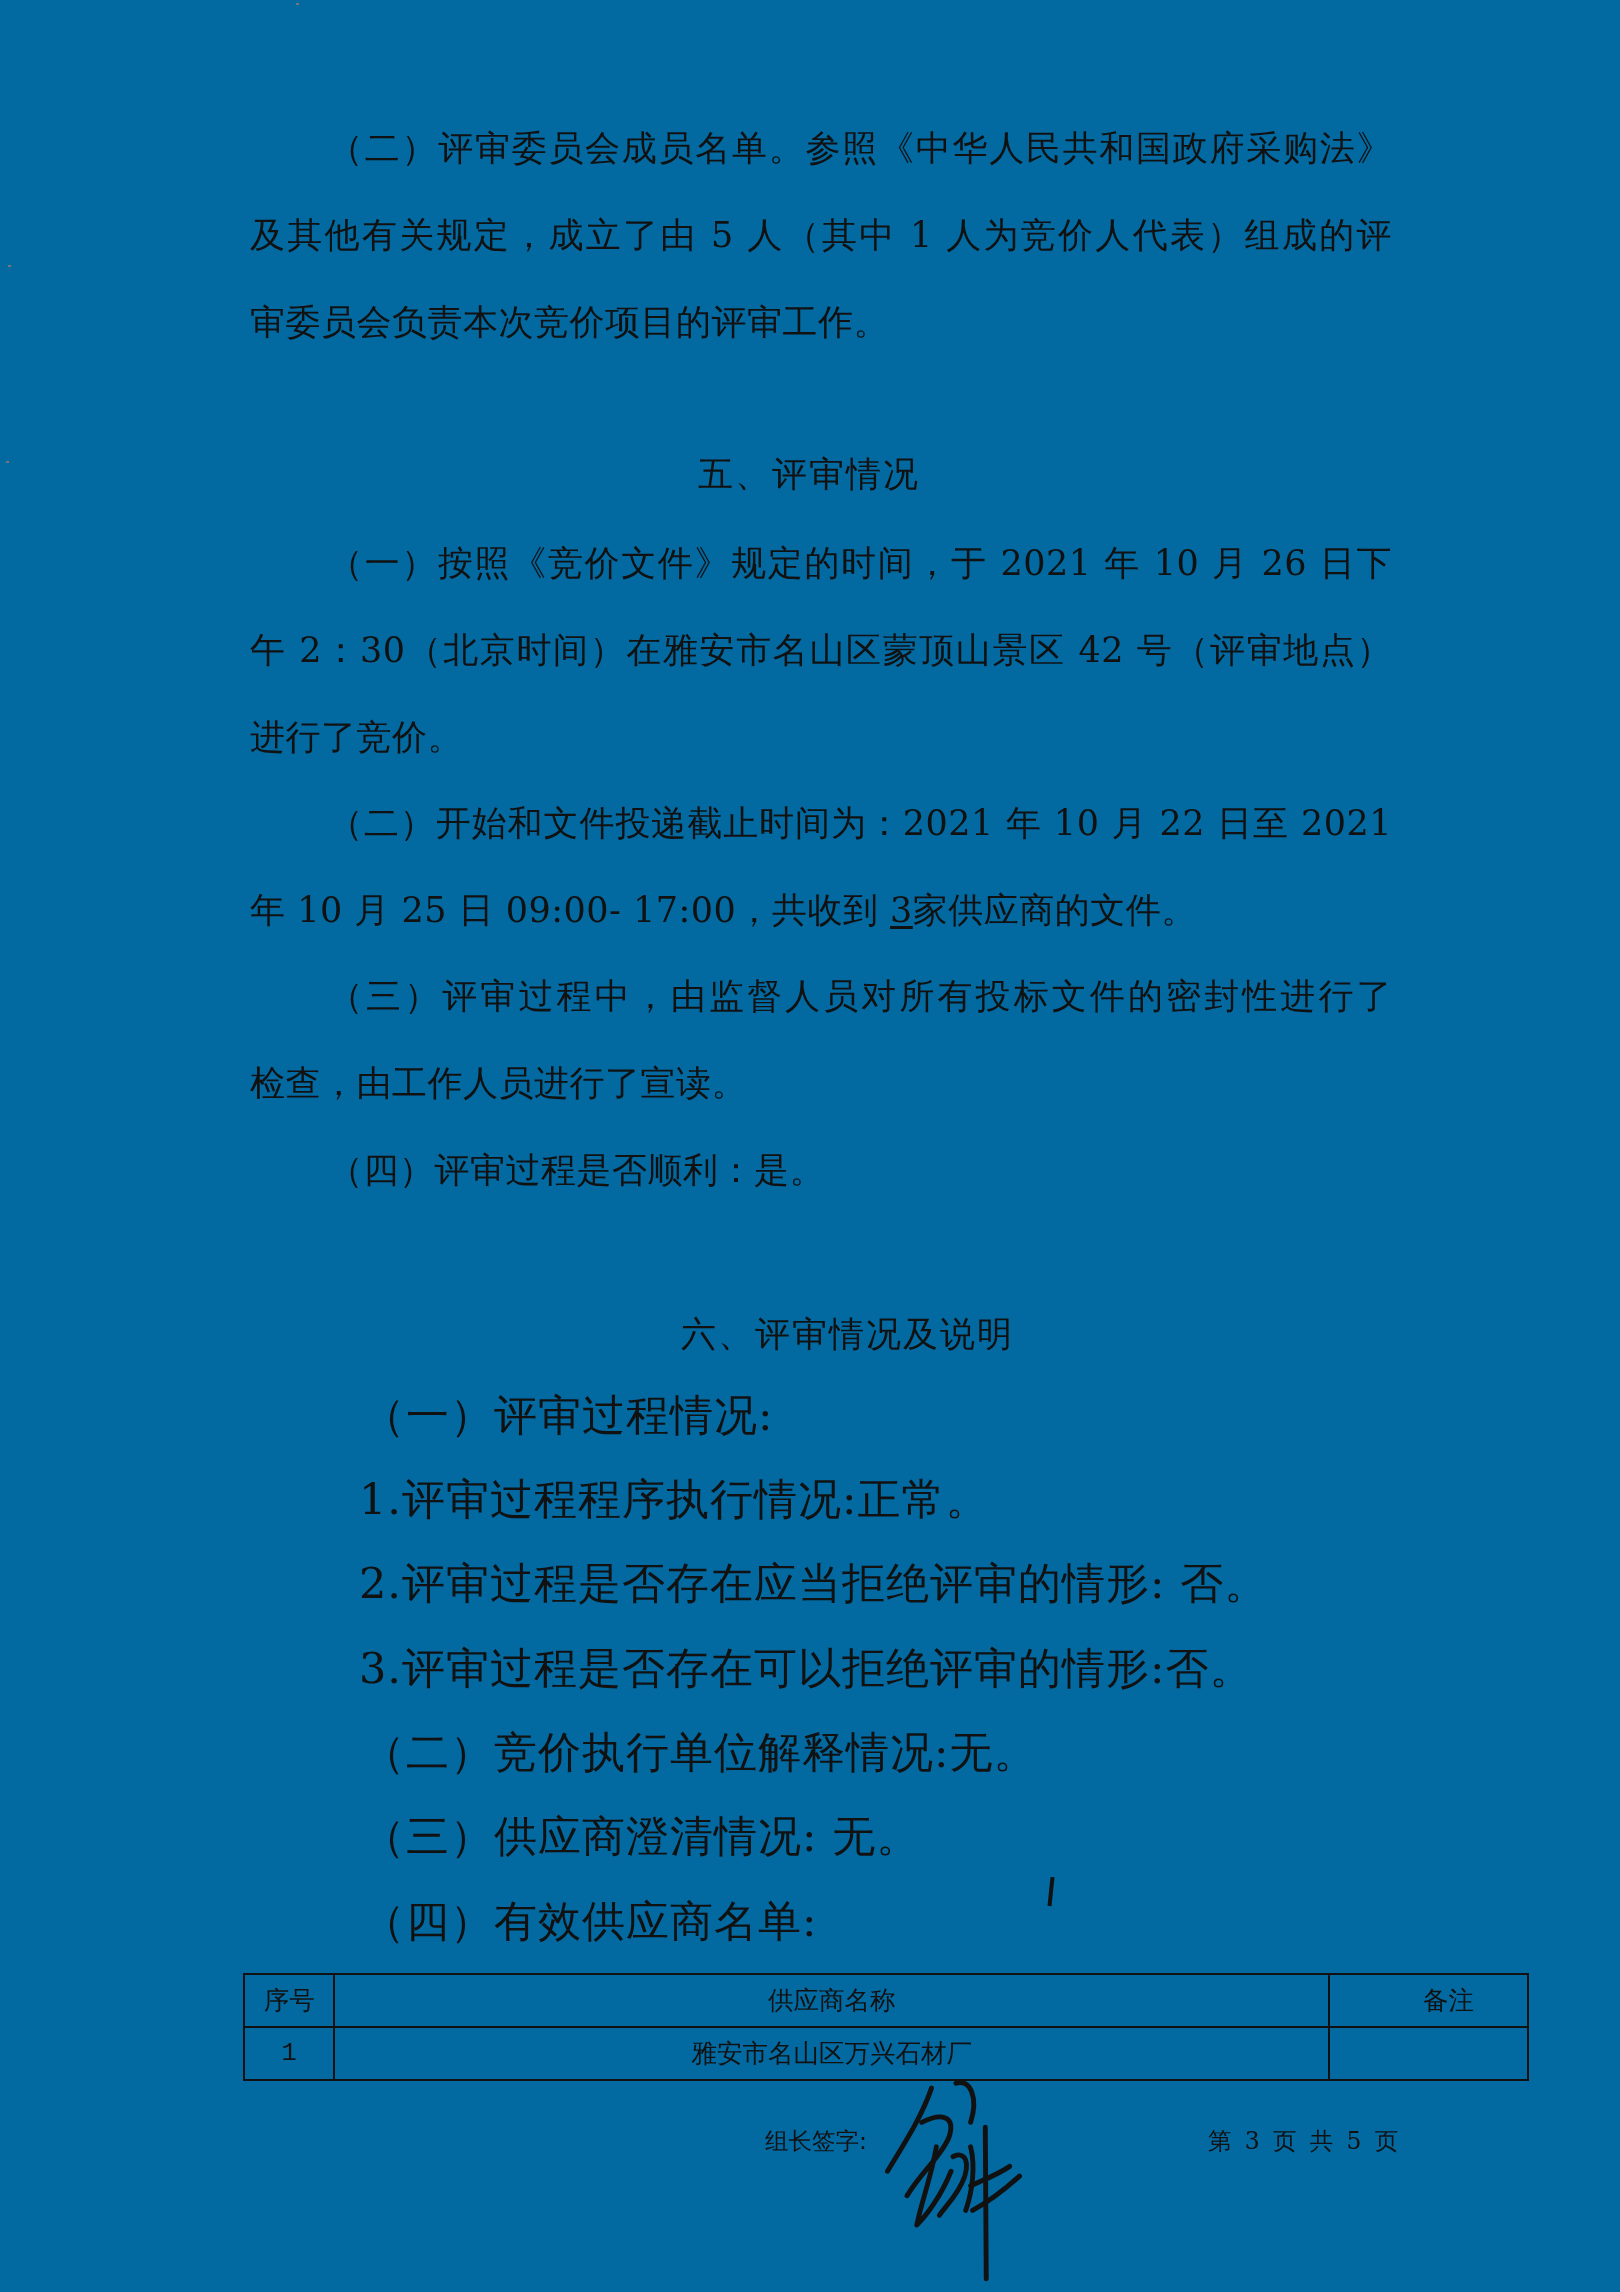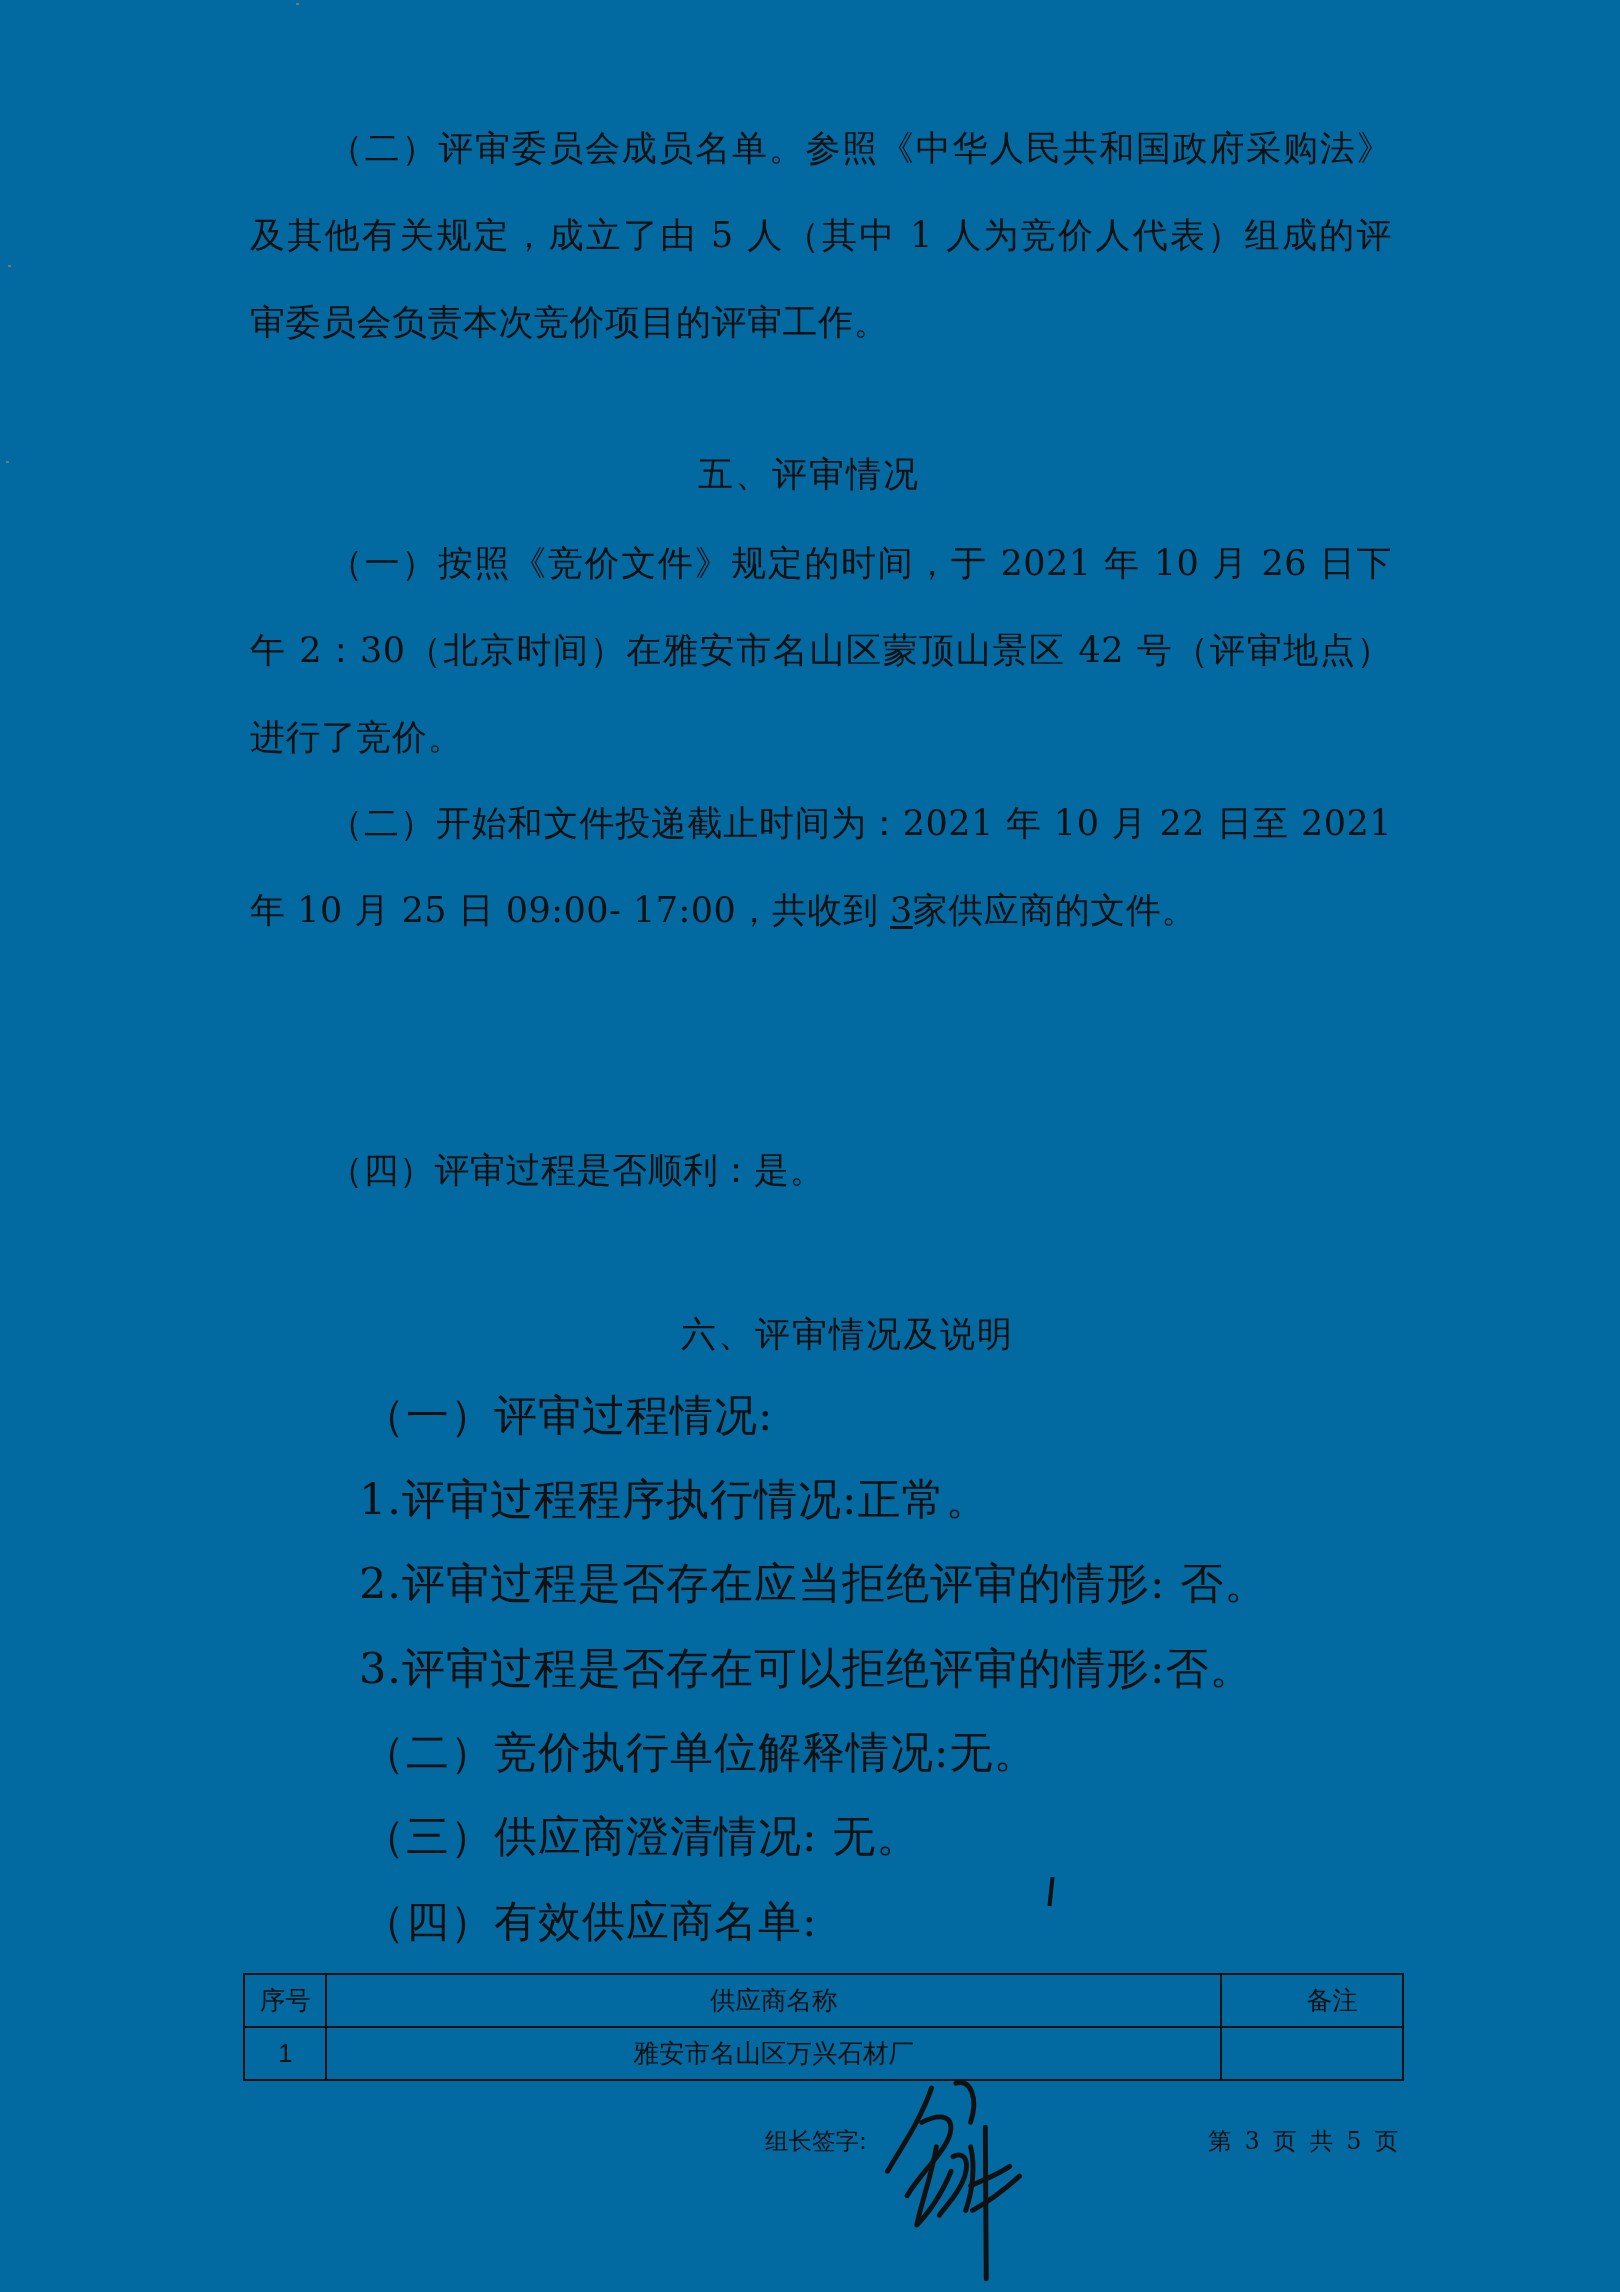--- a/index.html
+++ b/index.html
@@ -61,23 +61,23 @@
     .underline {
       text-decoration: underline;
       text-underline-offset: 3.9px;
     }
 
     
     .supplier-table {
       position: absolute;
       left: 243px;
       top: 1973px;
-      width: 1161px;
+      width: 1286px;
       border-collapse: collapse;
-      font-family: Liberation Sans, sans-serif;
+      font-family: Liberation Mono, monospace;
       font-size: 25.5px;
     }
     .supplier-table td, .supplier-table th {
       border: 2.5px solid #111;
       height: 51px;
       text-align: center;
       vertical-align: middle;
       font-weight: normal;
       padding: 0;
     }
@@ -141,20 +141,24 @@
     <span class="row indent">（一）按照《竞价文件》规定的时间，于 2021 年 10 月 26 日下</span>
     <span class="row">午 2：30（北京时间）在雅安市名山区蒙顶山景区 42 号（评审地点）</span>
     <span class="row last">进行了竞价。</span>
   </div>
 
   <div class="para" style="top:802px;">
     <span class="row indent">（二）开始和文件投递截止时间为：2021 年 10 月 22 日至 2021</span>
     <span class="row last"><span>年 10 月 25 日 09:00- 17:00，共收到</span> <span class="underline">3</span><span>家供应商的文件。</span></span>
   </div>
 
+  <div class="para" style="top:975px;">
+    <span class="row indent">（三）评审过程中，由监督人员对所有投标文件的密封性进行了</span>
+    <span class="row last">检查，由工作人员进行了宣读。</span>
+  </div>
 
   <div class="para" style="top:1149px;">
     <span class="row indent last">（四）评审过程是否顺利：是。</span>
   </div>
 
   <div class="heading" style="left:681px; top:1313px;">六、评审情况及说明</div>
 
   <div class="line" style="left:333px; top:1394px;">（一）评审过程情况:</div>
   <div class="line" style="left:330px; top:1478px;">1.评审过程程序执行情况:正常。</div>
   <div class="line" style="left:330px; top:1562px;">2.评审过程是否存在应当拒绝评审的情形: 否。</div>

